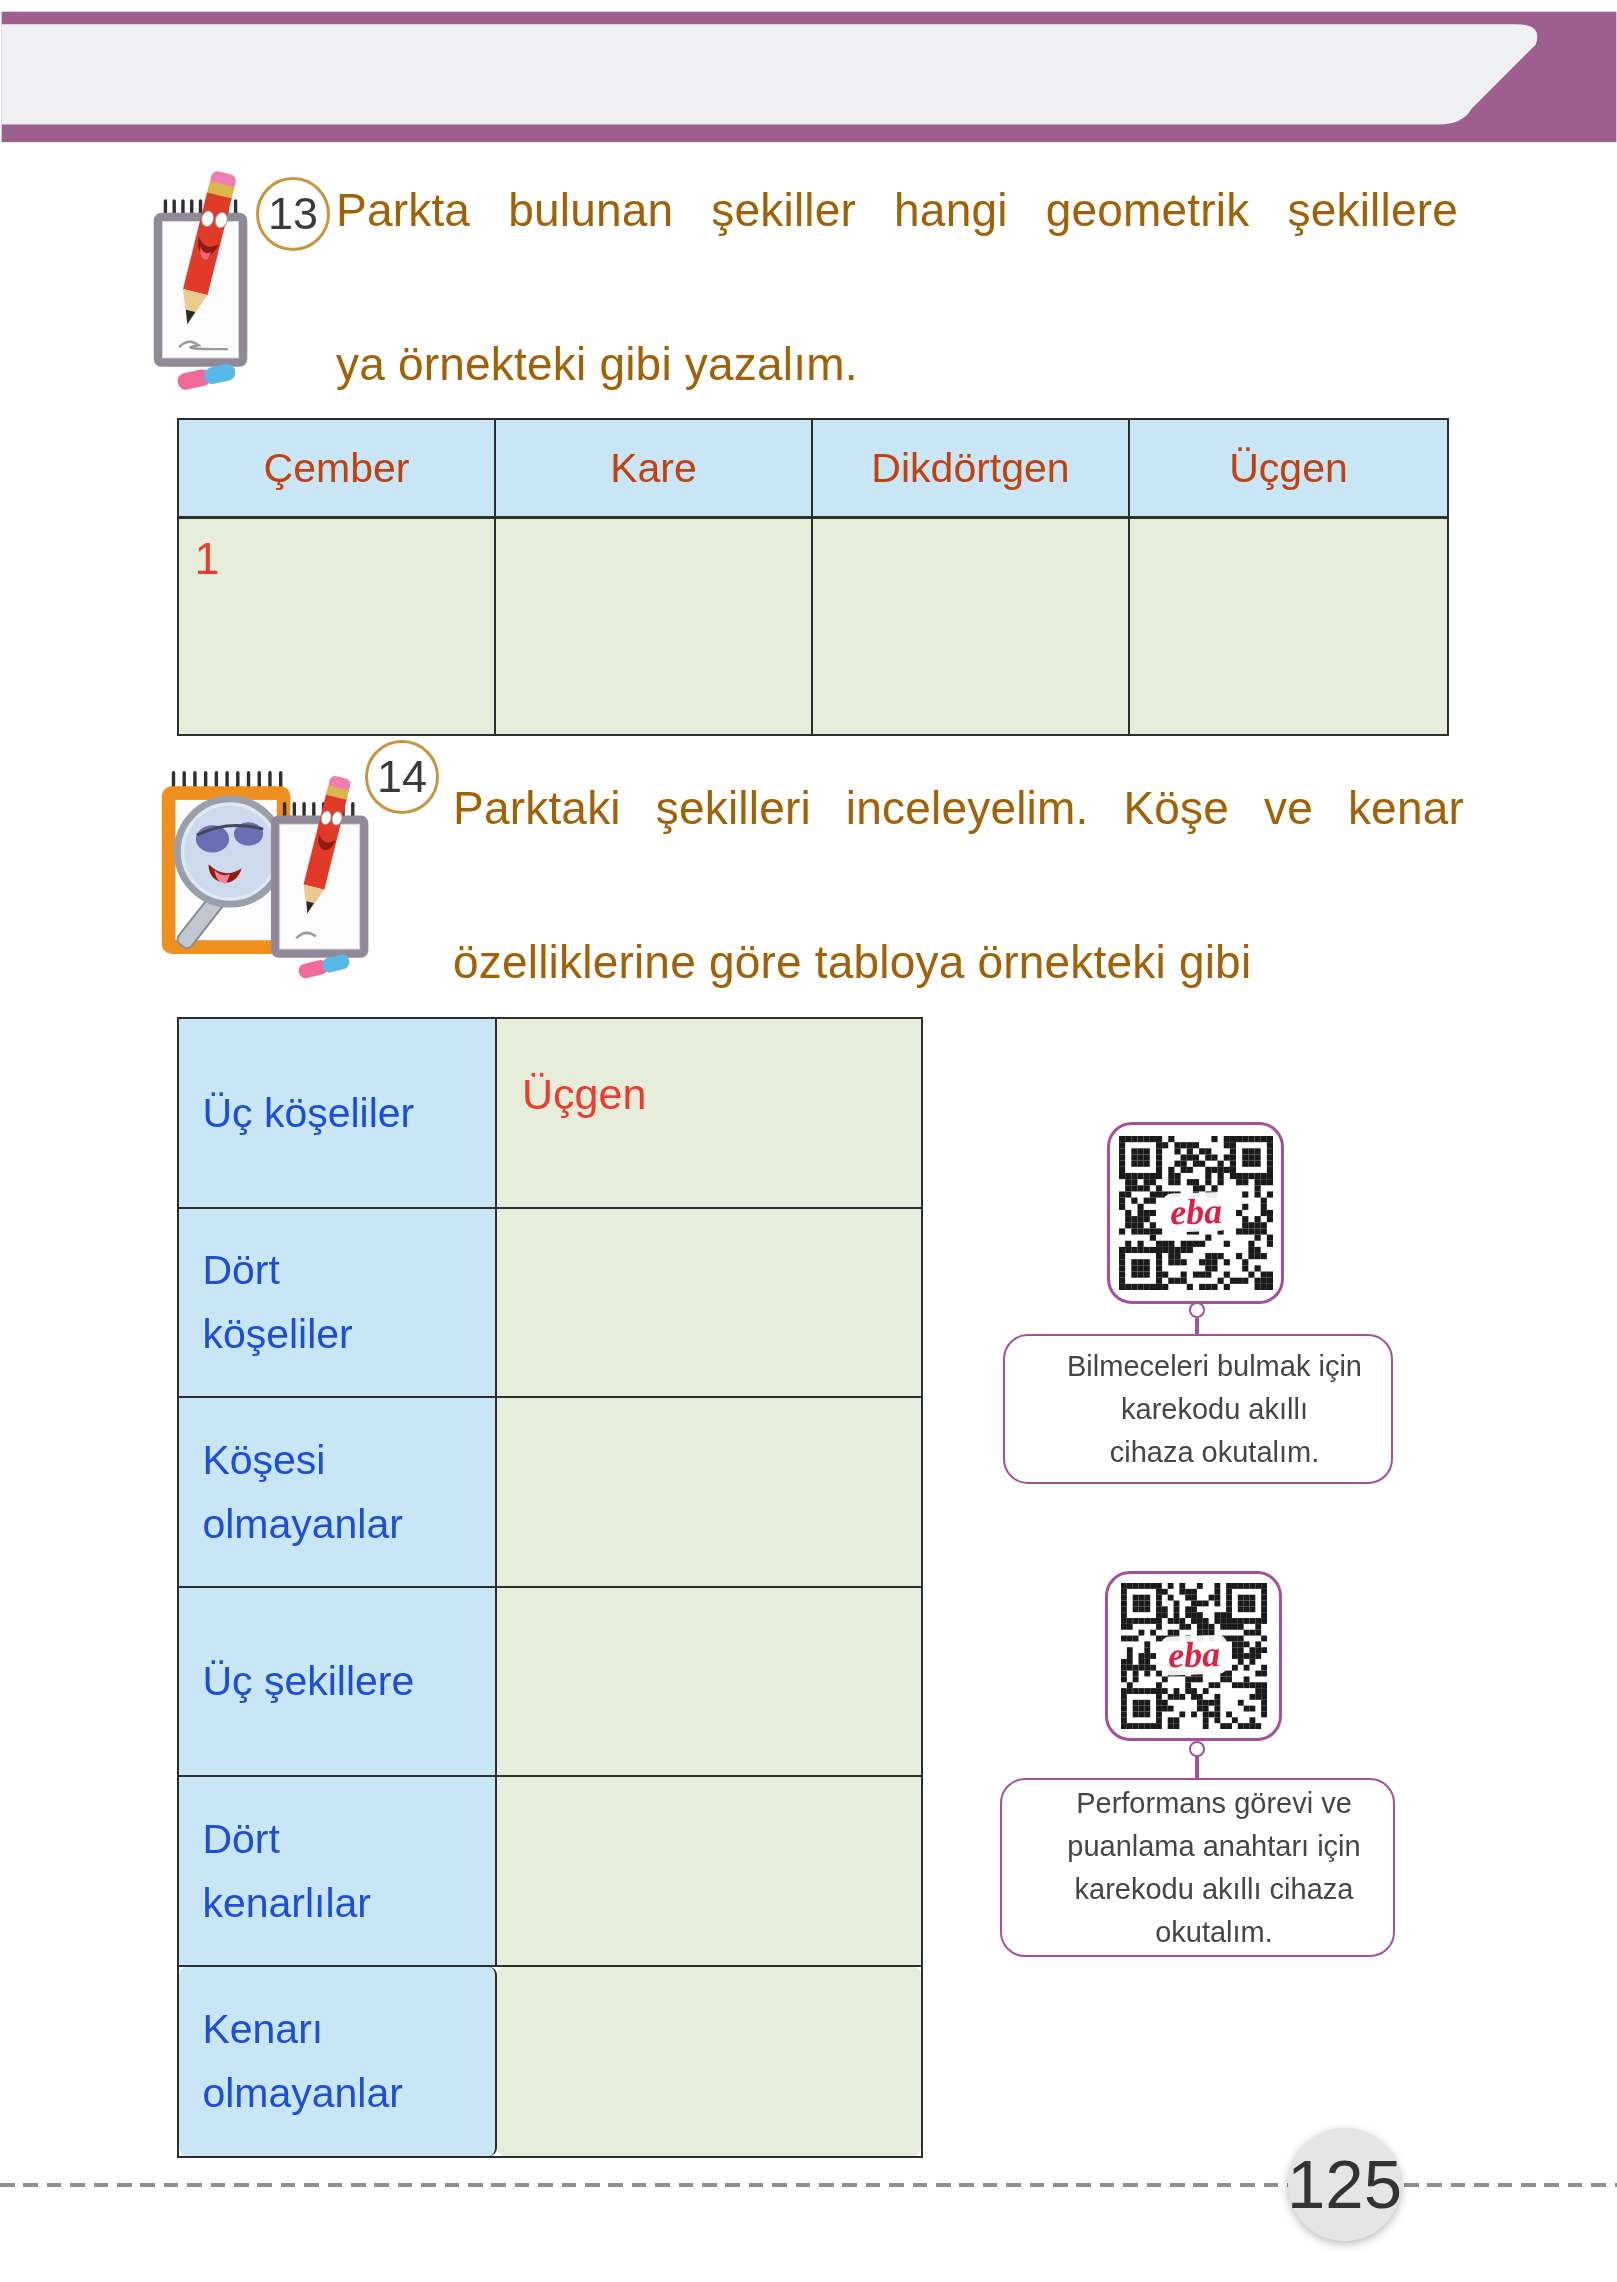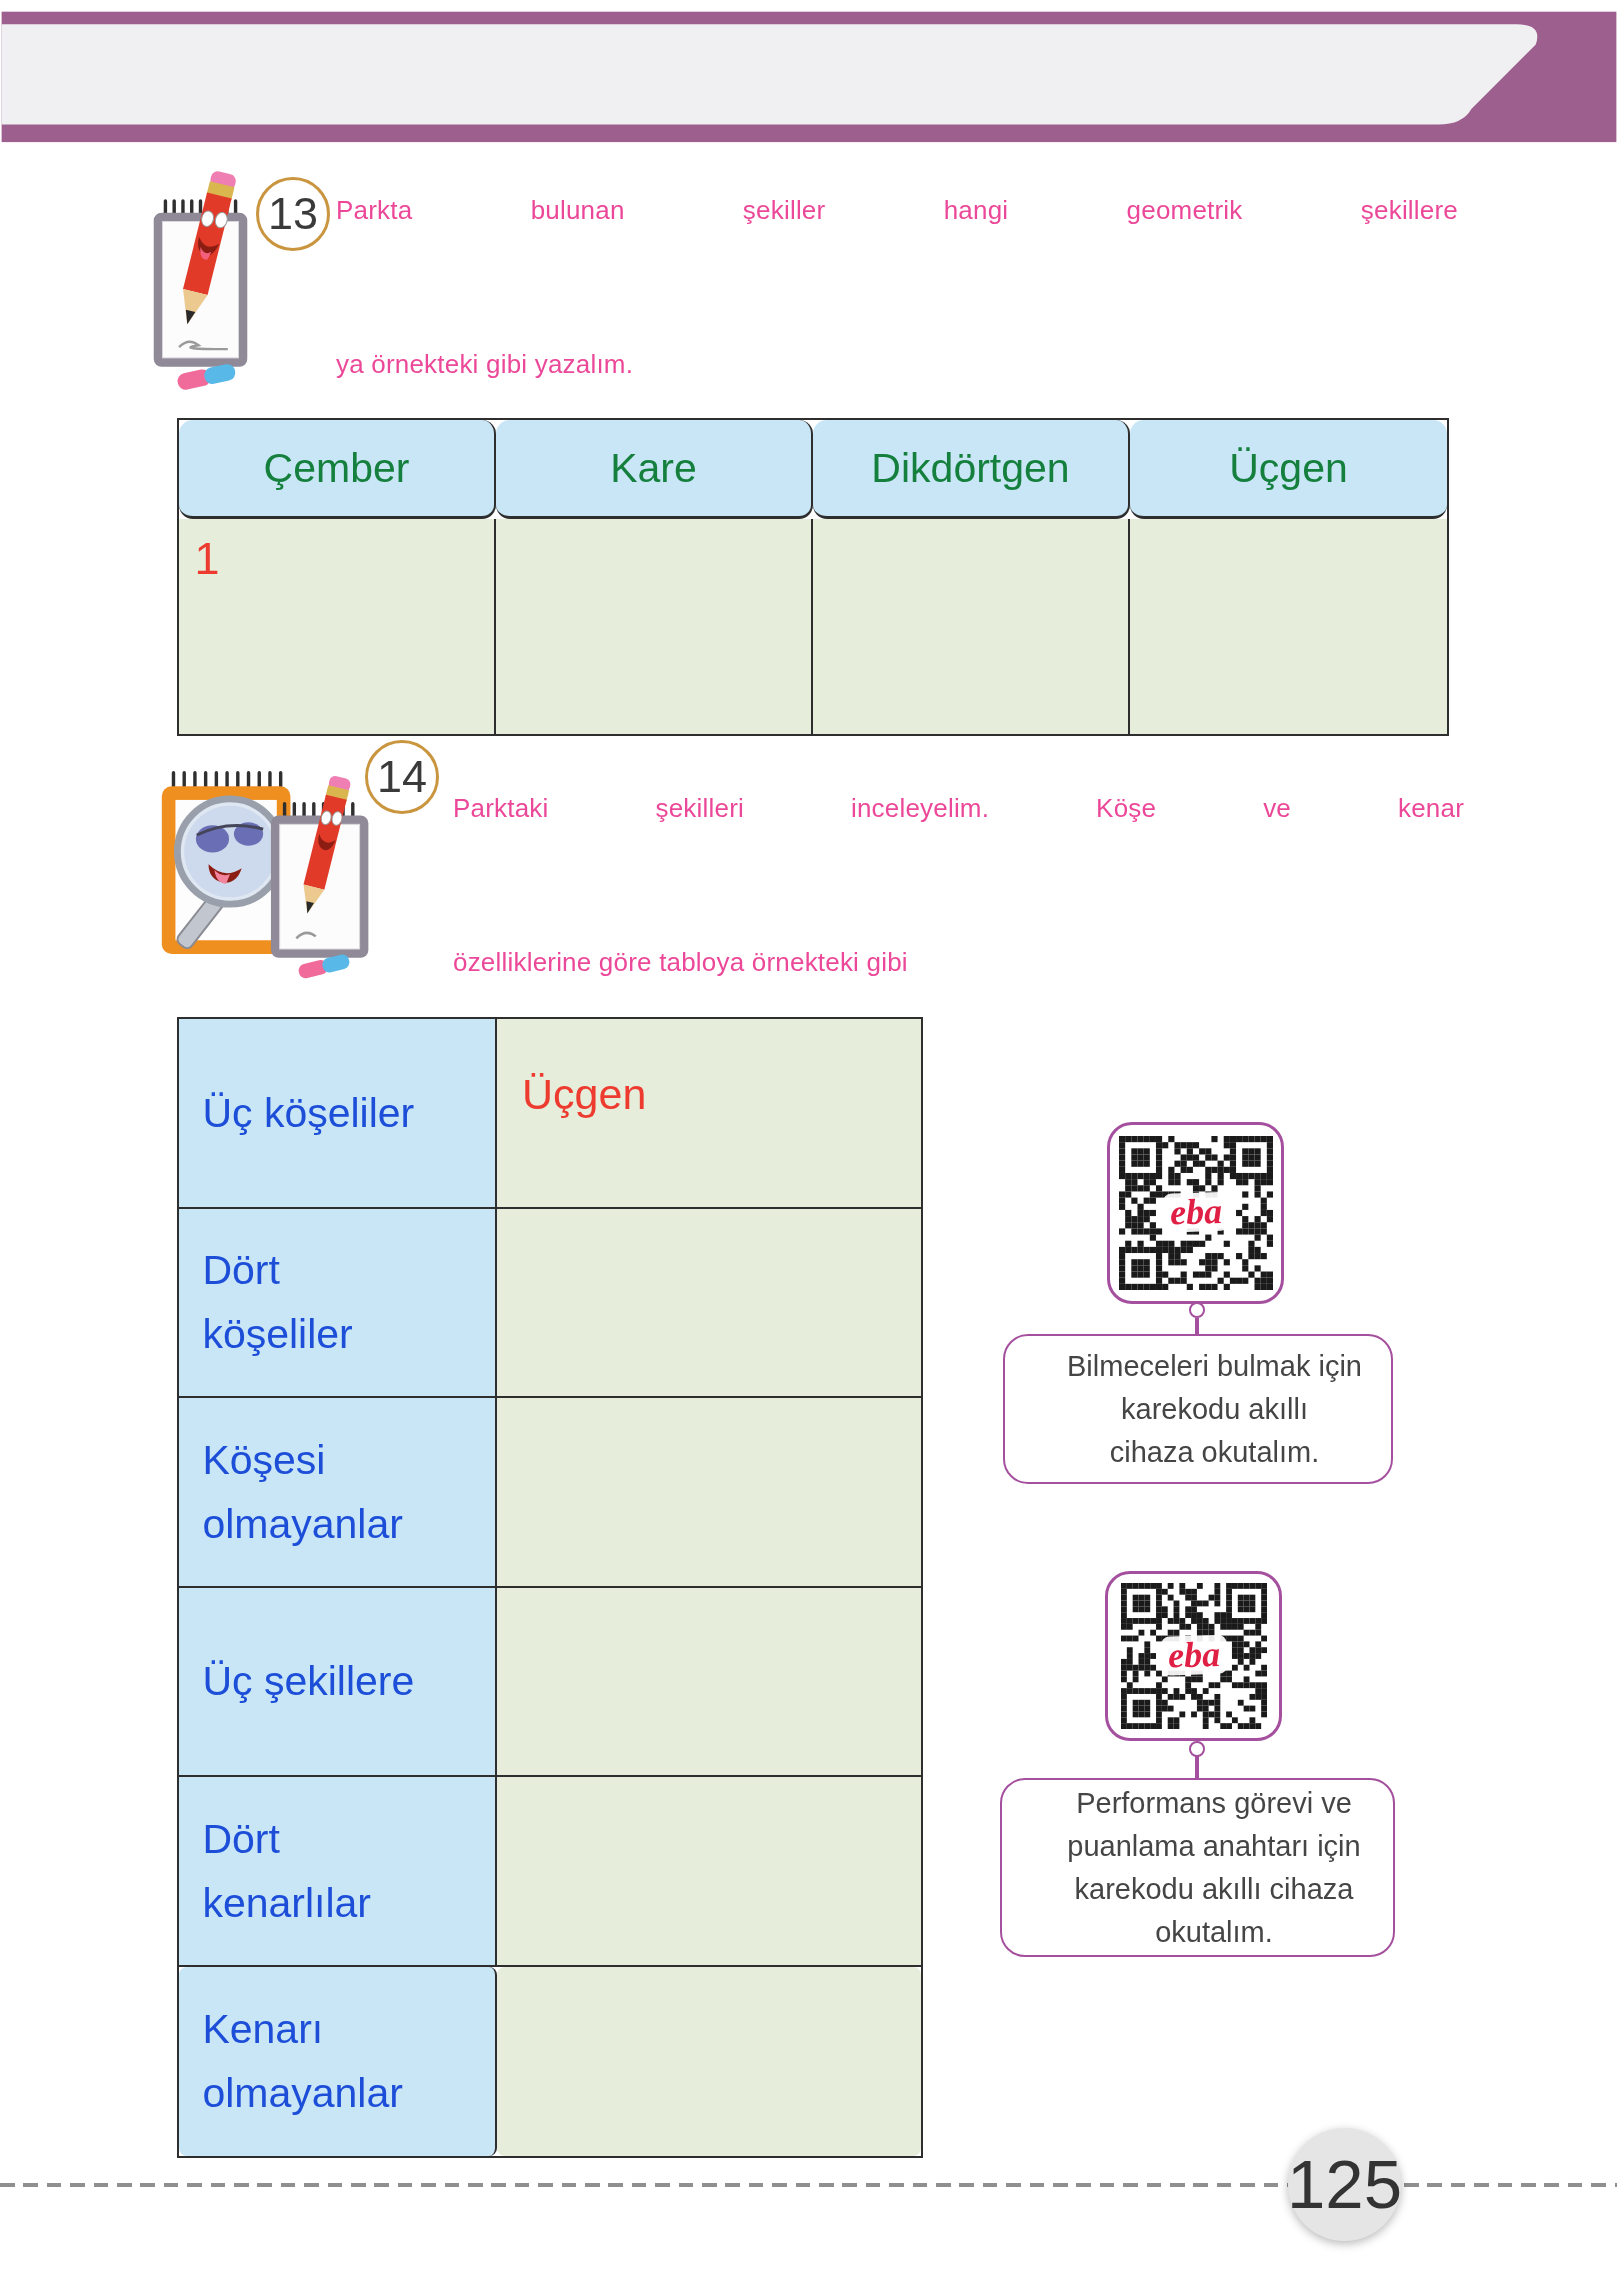--- a/index.html
+++ b/index.html
@@ -8,34 +8,34 @@
   .abs{position:absolute;}
 
   
   .header-svg{position:absolute;left:0;top:0;}
 
   
   .q-badge{position:absolute;width:74px;height:74px;border-radius:50%;
            border:3.9px solid #c9953f;background:#fff;box-sizing:border-box;
            display:flex;align-items:center;justify-content:center;
            font-size:45px;color:#3a3a3a;}
-  .q-text{position:absolute;color:#ec4899;font-size:26px;line-height:77px;letter-spacing:0.2px;}
+  .q-text{position:absolute;color:#a16207;font-size:46px;line-height:77px;letter-spacing:0.2px;}
   .q-line{display:block;white-space:nowrap;}
   .jline{white-space:normal;text-align:justify;}
   .jline::after{content:"";display:inline-block;width:100%;height:0;}
 
   
   .t1{position:absolute;left:177px;top:418px;width:1272px;height:318px;
       display:grid;grid-template-columns:repeat(4,1fr);grid-template-rows:99px 1fr;
       border:2.9px solid #2e2e2e;box-sizing:border-box;}
   .t1 .cell{box-sizing:border-box;border-right:2.9px solid #2e2e2e;}
   .t1 .cell.last{border-right:none;}
   .t1 .head{background:#c9e6f7;border-bottom:3.9px solid #2e2e2e;
             display:flex;align-items:center;justify-content:center;
-            font-size:41px;color:#15803d;border-radius:14px;}
+            font-size:41px;color:#c2410c;}
   .t1 .bodyc{background:#e6edda;padding:13.7px 0 0 15.6px;font-size:45px;color:#ee3b30;}
 
   
   .t2{position:absolute;left:177px;top:1017px;width:746px;height:1141px;
       display:grid;grid-template-columns:318px 1fr;grid-auto-rows:1fr;
       border:2.9px solid #2e2e2e;box-sizing:border-box;}
   .t2 .lab{background:#c9e6f7;border-right:2.9px solid #2e2e2e;border-bottom:2.9px solid #2e2e2e;
            box-sizing:border-box;display:flex;align-items:center;
            padding-left:23.4px;font-size:41px;line-height:64px;color:#1d4ed8;}
   .t2 .lab span{max-width:226px;display:block;}

